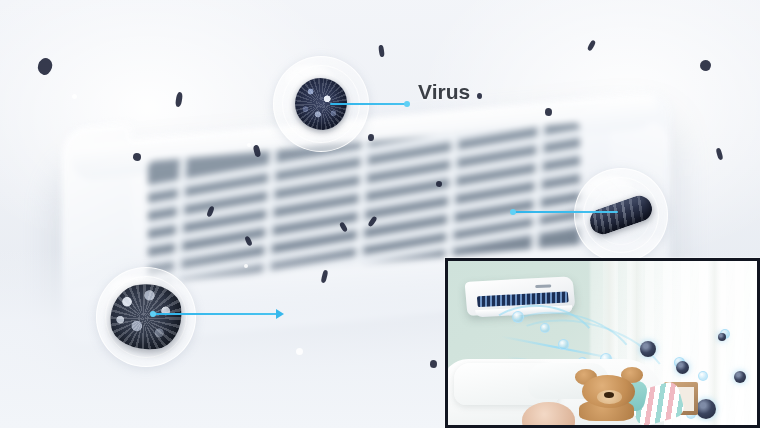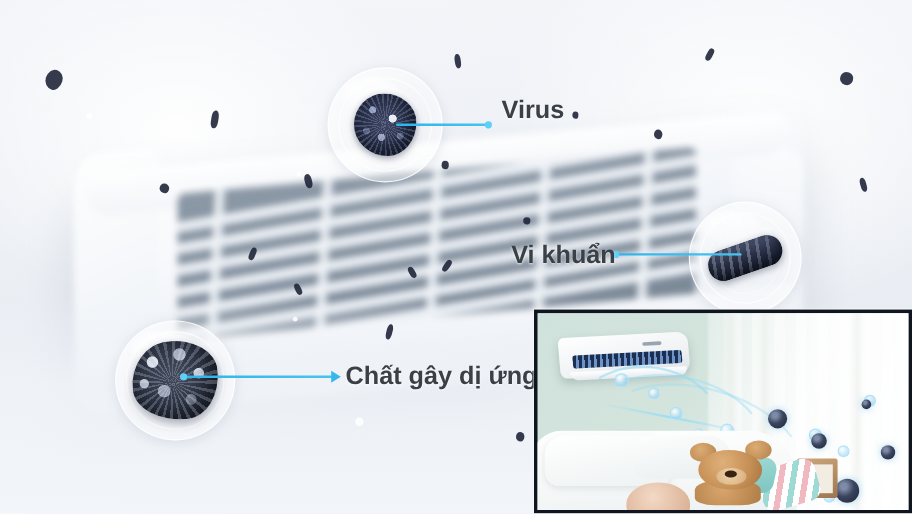--- a/index.html
+++ b/index.html
@@ -412,31 +412,29 @@
   <div class="leader dot-right" style="left:330px;top:103px;width:78px"></div>
   <div class="callout-label" style="left:418px;top:81px">Virus</div>
 
   <div class="bubble" style="left:574px;top:168px;width:92px;height:92px">
     <div class="ring-in"></div>
     <div class="ring-in2"></div>
     <div class="gloss"></div>
     <div class="germ germ-bacteria"></div>
   </div>
   <div class="leader dot-left" style="left:512px;top:211px;width:106px"></div>
-  <div class="callout-label" style="left:426px;top:202px">Vi khuẩn</div>
 
   <div class="bubble" style="left:96px;top:267px;width:98px;height:98px">
     <div class="ring-in"></div>
     <div class="ring-in2"></div>
     <div class="gloss"></div>
     <div class="germ germ-allergen"></div>
   </div>
   <div class="leader dot-left" style="left:152px;top:313px;width:126px"></div>
   <div class="arrow-head right" style="left:276px;top:309px"></div>
-  <div class="callout-label" style="left:288px;top:303px">Chất gây dị ứng</div>
 
   <div class="inset">
     <div class="inset-scene">
 
       <div class="room-wall"></div>
       <div class="window-light"></div>
       <div class="curtain-sheer"></div>
       <div class="curtain" style="left:50%"></div>
       <div class="curtain" style="left:59%;opacity:.8"></div>
       <div class="curtain" style="left:84%;opacity:.7"></div>

